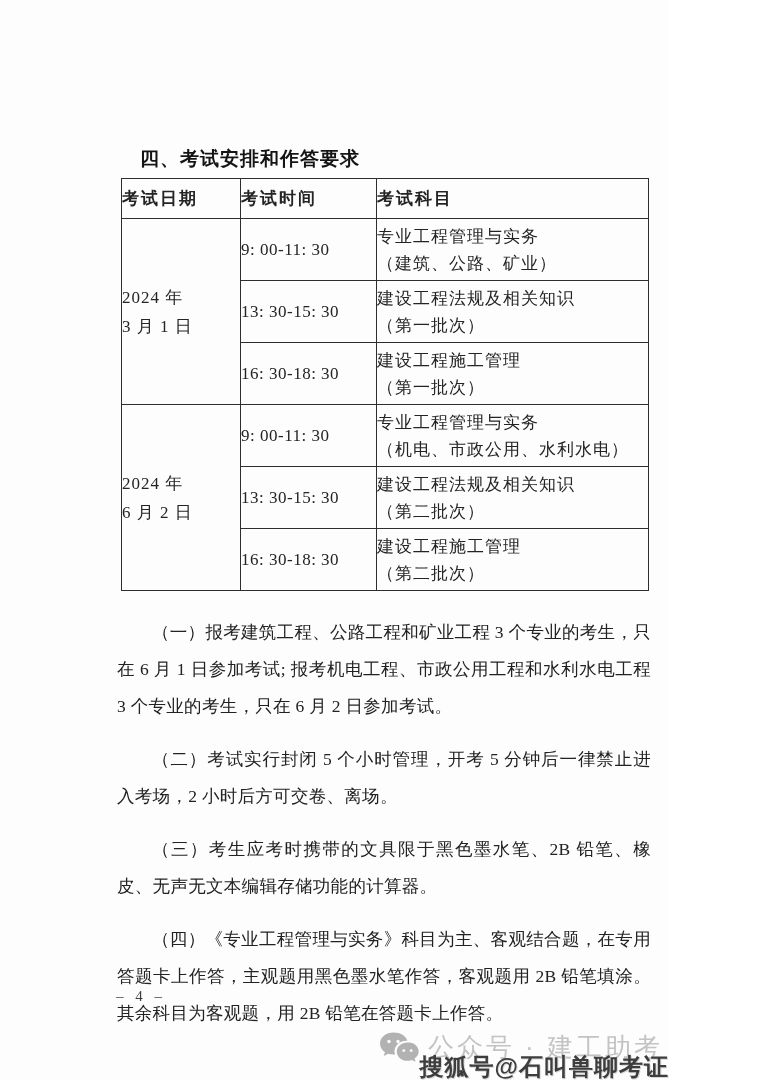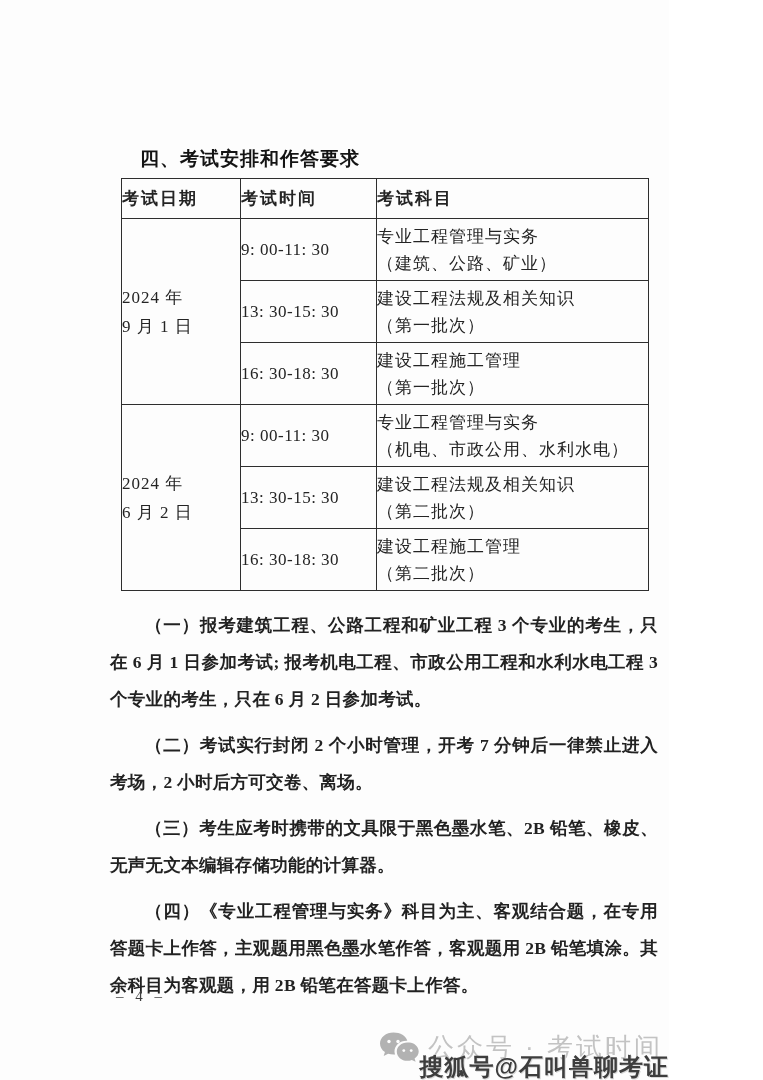--- a/index.html
+++ b/index.html
@@ -53,21 +53,21 @@
   .body-text {
     position: absolute;
     left: 101px;
     top: 598px;
     width: 566px;
     font-size: 17.5px;
     line-height: 37px;
     text-align: justify;
     color: #222222;
   }
-  .body-text p { margin: 9px; text-indent: 2em; letter-spacing: 0.3px; font-weight: bold; }
+  .body-text p { margin: 16px; text-indent: 2em; letter-spacing: 0.3px; }
   .page-number {
     position: absolute;
     left: 116px;
     top: 988px;
     font-size: 15px;
     letter-spacing: 4px;
     color: #3f3f3f;
   }
   .wm-wechat-line {
     position: absolute;
@@ -113,21 +113,21 @@
       <tr>
         <th>考试日期</th>
         <th>考试时间</th>
         <th>考试科目</th>
       </tr>
     </thead>
     <tbody>
       <tr>
         <td rowspan="3" class="date-cell">
           <div>2024 年</div>
-          <div>9 月 1 日</div>
+          <div>3 月 1 日</div>
         </td>
         <td class="time-cell">9: 00-11: 30</td>
         <td class="subject-cell">
           <div>专业工程管理与实务</div>
           <div>（建筑、公路、矿业）</div>
         </td>
       </tr>
       <tr>
         <td class="time-cell">13: 30-15: 30</td>
         <td class="subject-cell">
@@ -165,36 +165,36 @@
         <td class="subject-cell">
           <div>建设工程施工管理</div>
           <div>（第二批次）</div>
         </td>
       </tr>
     </tbody>
   </table>
 
   <div class="body-text">
     <p>（一）报考建筑工程、公路工程和矿业工程 3 个专业的考生，只在 6 月 1 日参加考试; 报考机电工程、市政公用工程和水利水电工程 3 个专业的考生，只在 6 月 2 日参加考试。</p>
-    <p>（二）考试实行封闭 2 个小时管理，开考 7 分钟后一律禁止进入考场，2 小时后方可交卷、离场。</p>
+    <p>（二）考试实行封闭 5 个小时管理，开考 5 分钟后一律禁止进入考场，2 小时后方可交卷、离场。</p>
     <p>（三）考生应考时携带的文具限于黑色墨水笔、2B 铅笔、橡皮、无声无文本编辑存储功能的计算器。</p>
     <p>（四）《专业工程管理与实务》科目为主、客观结合题，在专用答题卡上作答，主观题用黑色墨水笔作答，客观题用 2B 铅笔填涂。其余科目为客观题，用 2B 铅笔在答题卡上作答。</p>
   </div>
 
   <div class="page-number">– 4 –</div>
 
   <div class="wm-wechat-line">
     <span class="wechat-icon">
       <svg width="40" height="33" viewBox="0 0 40 33">
         <path fill="#b2b2b2" d="M14.5 1.5C7.0 1.5 1.0 6.4 1.0 12.5c0 3.5 1.9 6.6 4.9 8.6l-1.2 3.8 4.4-2.2c1.7.5 3.5.8 5.4.8.5 0 1.1 0 1.6-.1-.4-1-.6-2.1-.6-3.2 0-5.8 5.4-10.5 12.0-10.5h.8C27.1 4.9 21.3 1.5 14.5 1.5z"></path>
         <path fill="#b2b2b2" d="M28.3 11.6c-5.8 0-10.5 4.1-10.5 9.1 0 5 4.7 9.1 10.5 9.1 1.6 0 3.1-.3 4.5-.9l3.8 1.9-1.0-3.2c2.5-1.7 4.1-4.2 4.1-7 0-5-4.7-9-9.4-9z"></path>
         <circle cx="10" cy="10.5" r="1.7" fill="#fdfdfd"></circle>
         <circle cx="19" cy="10.5" r="1.7" fill="#fdfdfd"></circle>
         <circle cx="24.8" cy="19.6" r="1.4" fill="#fdfdfd"></circle>
         <circle cx="32.2" cy="19.6" r="1.4" fill="#fdfdfd"></circle>
       </svg>
     </span>
-    <span>公众号 · 考试时间</span>
+    <span>公众号 · 建工助考</span>
   </div>
 
   <div class="wm-sohu-line">搜狐号@石叫兽聊考证</div>
 
 </div>
 
 </body></html>

